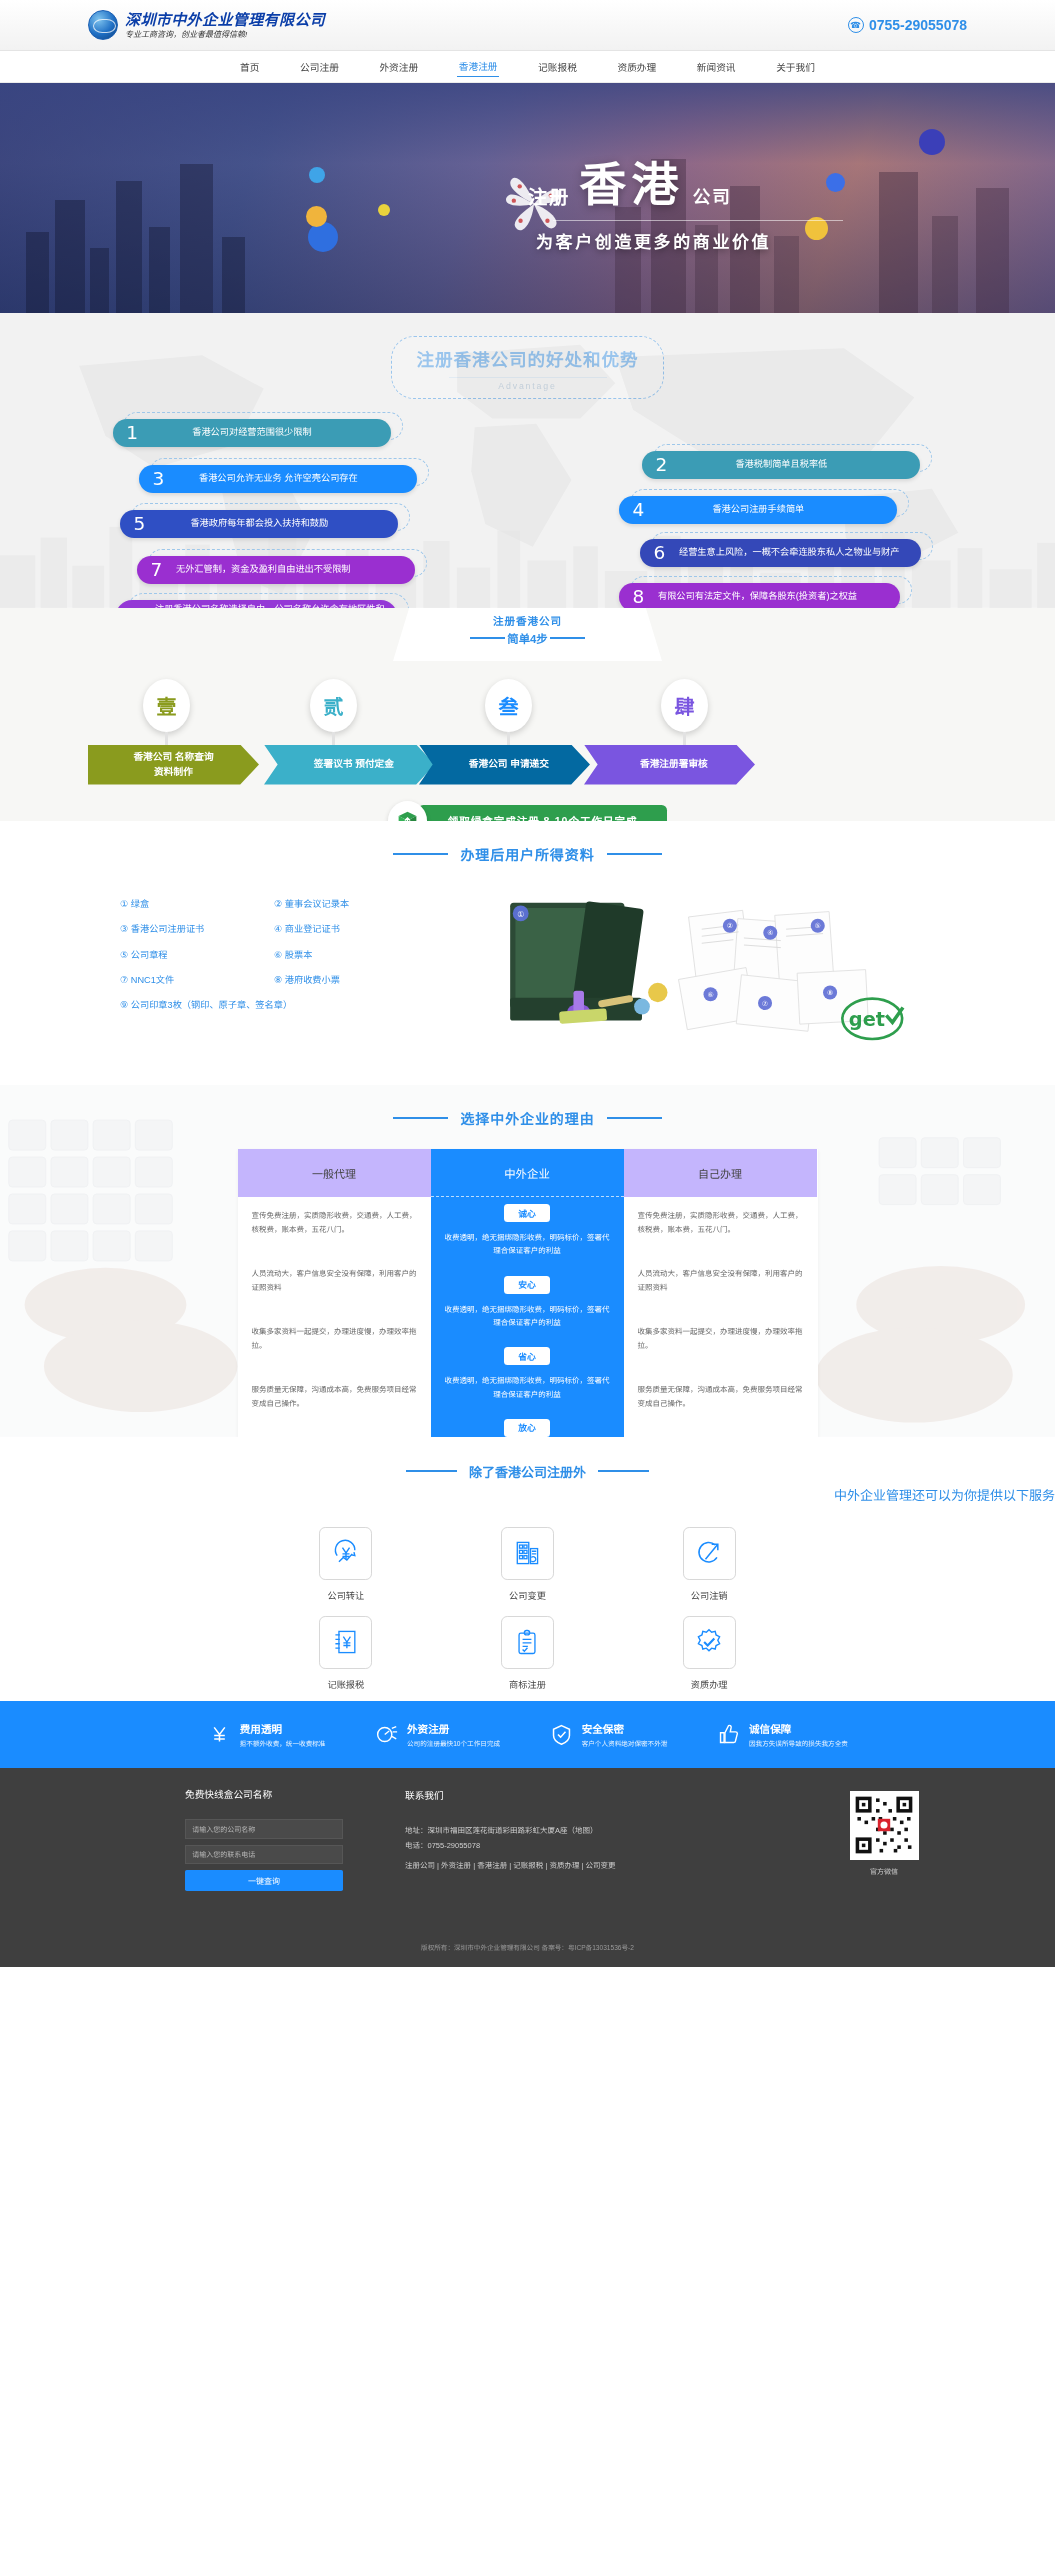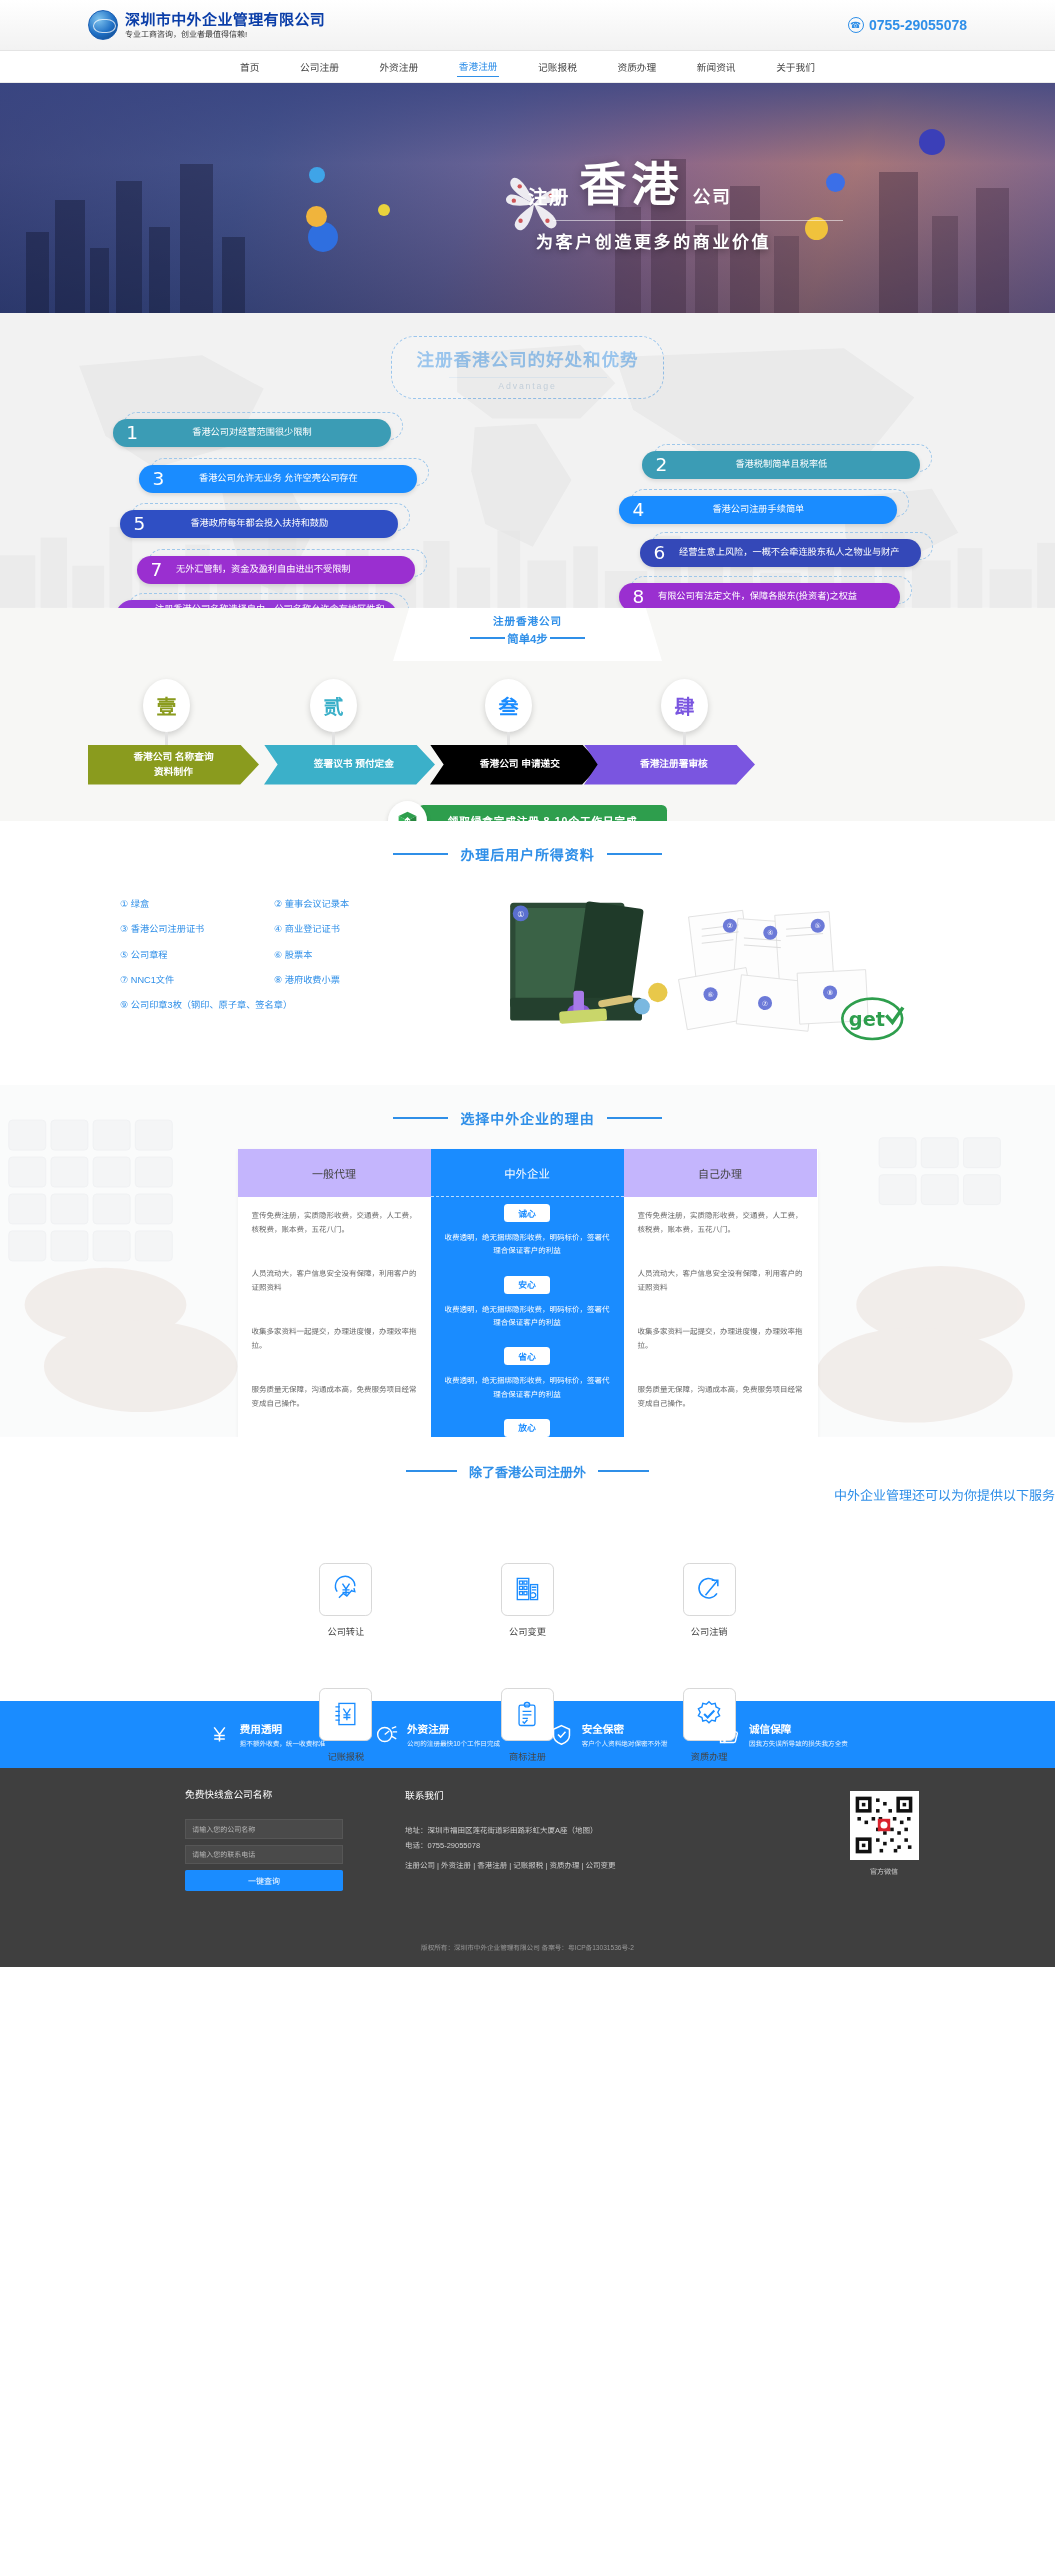--- a/index.html
+++ b/index.html
@@ -14,21 +14,21 @@
   
   .header{height:51px;background:linear-gradient(#ffffff,#f2f2f2);
     border-bottom:0.9px solid #e4e4e4;display:flex;align-items:center;position:relative;}
   .hdr-inner{width:879px;margin:0 auto;display:flex;align-items:center;justify-content:space-between;}
   .logo-wrap{display:flex;align-items:center;gap:7px;}
   .logo-badge{width:30px;height:30px;border-radius:50%;
     background:radial-gradient(circle at 35% 30%,#7fc4ef 0%,#1f6fc4 55%,#10407d 100%);
     border:1.8px solid #1a5fb4;position:relative;flex:none;}
   .logo-badge::after{content:"";position:absolute;left:4.4px;top:8px;width:21px;height:12.3px;
     border-radius:50%/60%;border:0.9px solid rgba(255,255,255,.75);}
-  .logo-txt{line-height:1.15;}
+  .logo-txt{line-height:1.15;font-style:italic;}
   .logo-name{font-size:15px;font-weight:bold;color:#0b3ea8;letter-spacing:0.4px;}
   .logo-sub{font-size:8px;color:#333;margin-top:1.8px;}
   .phone{display:flex;align-items:center;gap:5.3px;color:#2f8fe8;font-size:14px;font-weight:bold;}
   .ph-ic{width:16px;height:16px;border-radius:50%;border:1.8px solid #2f8fe8;color:#2f8fe8;
     font-size:8.8px;display:flex;align-items:center;justify-content:center;flex:none;}
 
   
   .nav{height:32px;background:#fff;border-bottom:0.9px solid #ececec;
     display:flex;align-items:center;justify-content:center;gap:37px;}
   .nav a{font-size:9.7px;color:#444;text-decoration:none;padding:2.6px 1.8px;}
@@ -132,21 +132,21 @@
     border-radius:3.5px;padding:2.6px 14px;margin:7px 0 5.3px;}
 
   
   .srv{height:264px;background:#fff;padding-top:24.6px;}
   .srv-t1{font-size:13px;font-weight:bold;color:#2f8fe8;text-align:center;
     display:flex;align-items:center;justify-content:center;gap:12.3px;}
   .srv-t1 .ln{width:51px;height:1.8px;background:#2f8fe8;}
   .srv-t2{font-size:13px;font-weight:normal;color:#2f8fe8;text-align:right;margin-top:4.4px;}
   .srv-grid{width:545px;margin:23px auto 0;display:grid;grid-template-columns:repeat(3,1fr);
     row-gap:14px;justify-items:center;}
-  .srv-item{text-align:center;margin-top:36px;}
+  .srv-item{text-align:center;}
   .srv-box{width:53px;height:53px;border:0.9px solid #d8d8d8;border-radius:6.2px;background:#fff;
     display:flex;align-items:center;justify-content:center;margin:0 auto;}
   .srv-lb{font-size:9.2px;color:#444;margin-top:8px;}
 
   
   .feat{height:67px;background:#1a8cff;display:flex;align-items:center;justify-content:center;gap:49px;}
   .feat-item{display:flex;align-items:center;gap:8px;color:#fff;}
   .feat-ic{width:24.6px;height:24.6px;display:flex;align-items:center;justify-content:center;flex:none;}
   .feat-t{font-size:10.6px;font-weight:bold;}
   .feat-d{font-size:6.6px;opacity:.92;margin-top:2.6px;}
@@ -416,21 +416,21 @@
   <div class="chev-row">
     <div class="chev first" style="left:0;width:171px;background:#8a9b1e;">
       <div>
         <div>香港公司 名称查询</div>
         <div>资料制作</div>
       </div>
     </div>
     <div class="chev" style="left:176px;width:171px;background:#3bb0c9;">
       <div>签署议书 预付定金</div>
     </div>
-    <div class="chev" style="left:342px;width:171px;background:#000000;text-align:center;">
+    <div class="chev" style="left:331px;width:171px;background:#0369a1;text-align:center;">
       <div>香港公司 申请递交</div>
     </div>
     <div class="chev" style="left:496px;width:171px;background:#7a55e0;">
       <div>香港注册署审核</div>
     </div>
   </div>
 
   <div class="greenbar">
     <div class="gb-ic">
       <svg width="23" height="23" viewBox="0 0 26 26">

